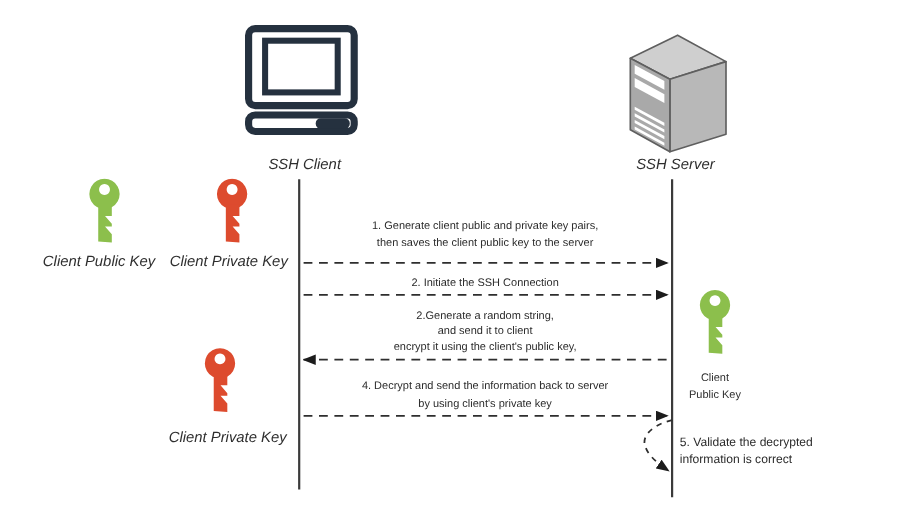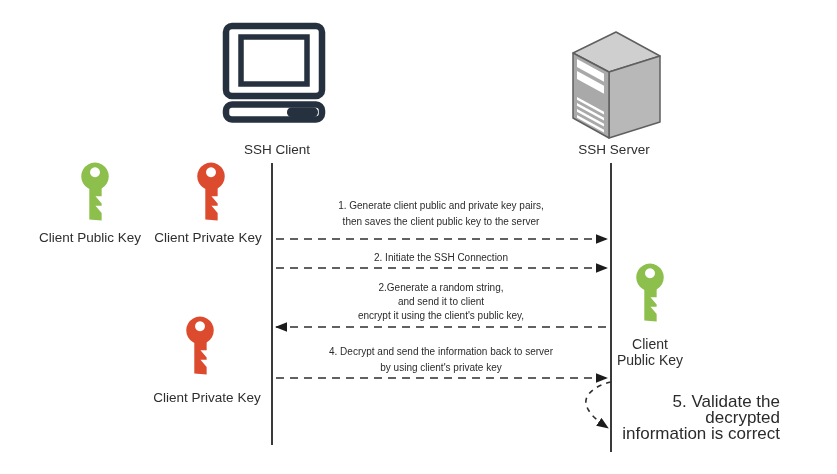--- a/index.html
+++ b/index.html
@@ -1,25 +1,25 @@
 <!DOCTYPE html>
 <html><head>
 <meta charset="utf-8">
 <style>
   html,body{margin:0;padding:0;background:#ffffff;}
   body{font-family:"Liberation Sans", sans-serif; color:#2e2e2e;}
   .stage{position:relative;width:837px;height:474px;background:#ffffff;overflow:hidden;}
   .abs{position:absolute;}
-  .label{position:absolute;text-align:center;font-size:13.5px;line-height:16px;color:#2e2e2e;white-space:nowrap;}
-  .label2{position:absolute;text-align:center;font-size:14px;line-height:16px;color:#2e2e2e;}
+  .label{position:absolute;text-align:center;font-size:13.5px;line-height:16px;color:#2e2e2e;white-space:nowrap;font-style:italic;}
+  .label2{position:absolute;text-align:center;font-size:10px;line-height:16px;color:#2e2e2e;}
   .msg{position:absolute;left:276px;width:330px;text-align:center;font-size:10px;color:#2b2b2b;}
   .msg div{white-space:nowrap;}
   .lh15 div{line-height:15.5px;}
   .lh14 div{line-height:13.8px;}
-  .note{position:absolute;left:618px;width:162px;text-align:right;font-size:17px;line-height:16px;color:#2b2b2b;}
+  .note{position:absolute;left:618px;width:162px;text-align:left;font-size:11px;line-height:16px;color:#2b2b2b;}
   .lifeline{stroke:#3a3a3a;stroke-width:2;}
   .msgline{stroke:#2e2e2e;stroke-width:1.6;stroke-dasharray:8 6;}
   .looppath{stroke:#2e2e2e;stroke-width:1.6;stroke-dasharray:5 5;fill:none;}
   .srvface{stroke:#5f5f5f;stroke-width:1.5;stroke-linejoin:round;}
   .srvslot{fill:#ffffff;stroke:none;}
 </style>
 </head>
 <body>
 
 <div class="stage">

